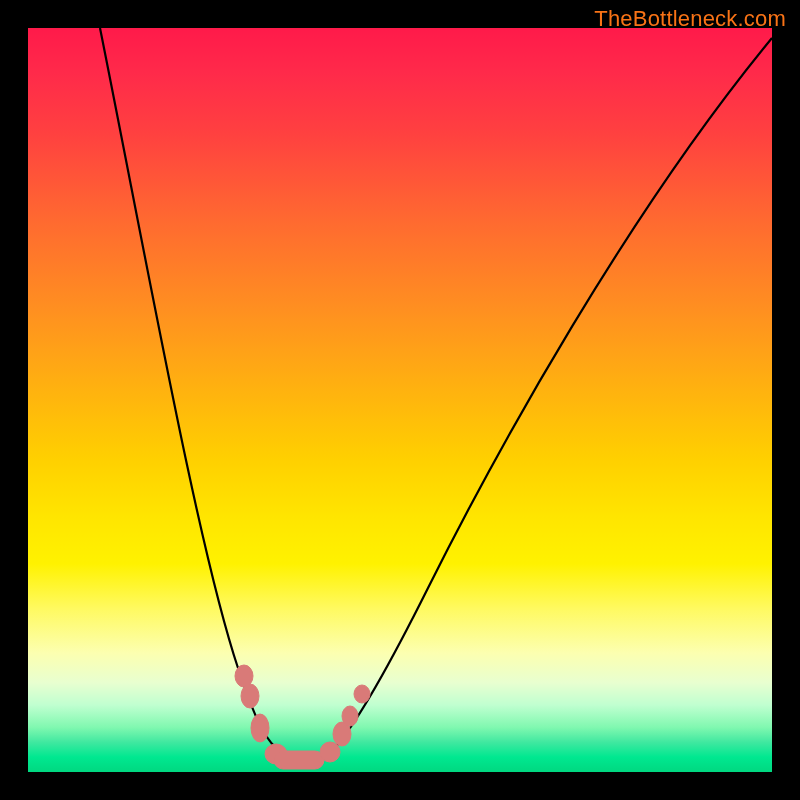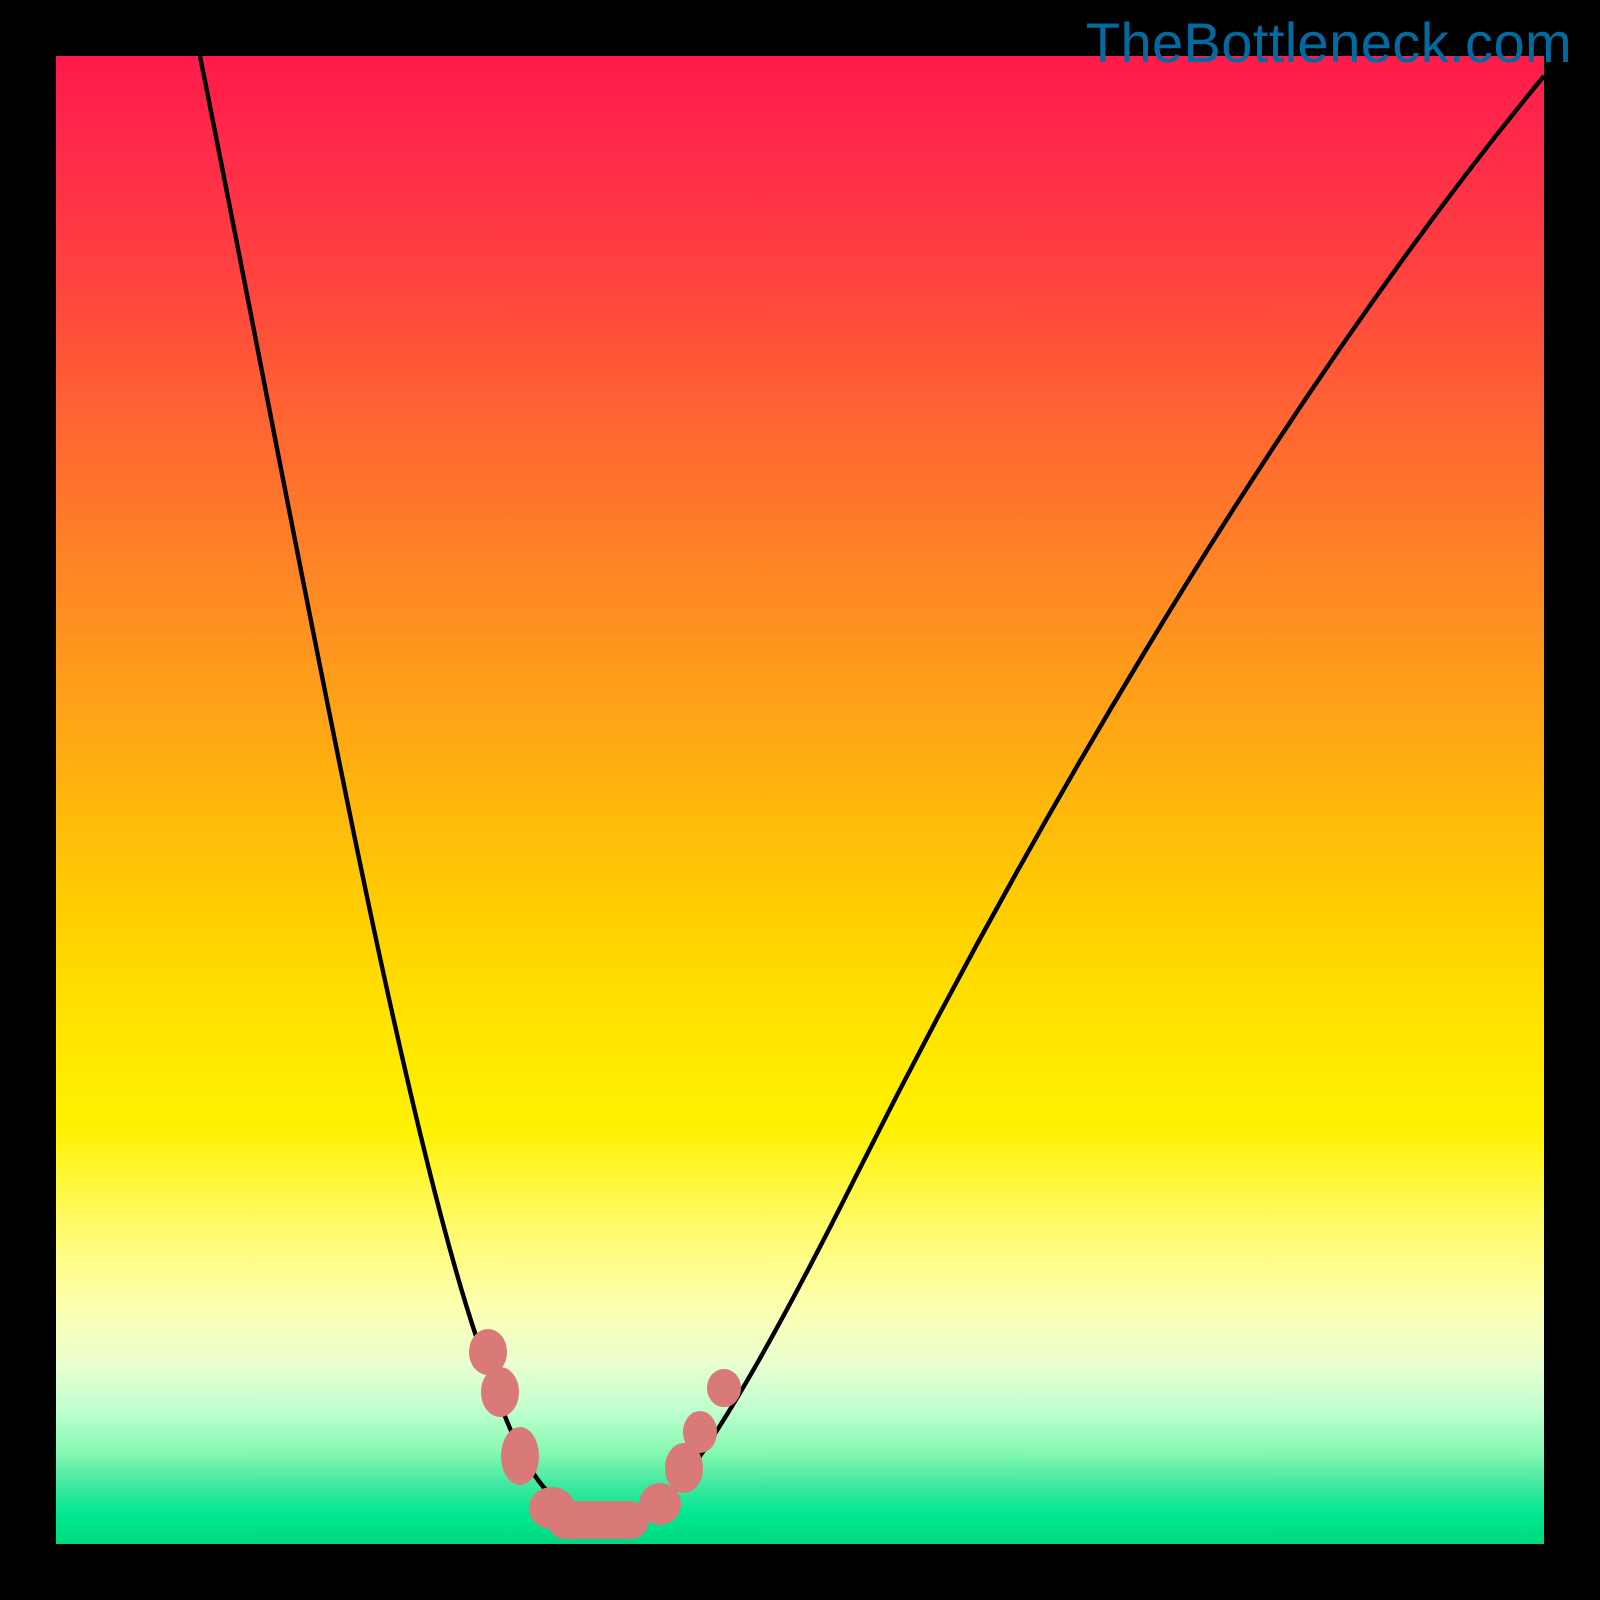--- a/index.html
+++ b/index.html
@@ -27,22 +27,22 @@
       #c0ffd0 91%,
       #80f8b0 94%,
       #40e8a0 96%,
       #00e890 98%,
       #00d880 100%);
   }
   .watermark {
     position: absolute;
     top: 6px;
     right: 14px;
-    color: #0369a1;
-    font-size: 28px;
+    color: #f97316;
+    font-size: 22px;
     font-weight: 500;
     letter-spacing: 0.2px;
     text-align: center;
   }
   .curve-layer { position: absolute; left: 0; top: 0; }
 </style>
 </head>
 <body>
 <div class="outer">
 

